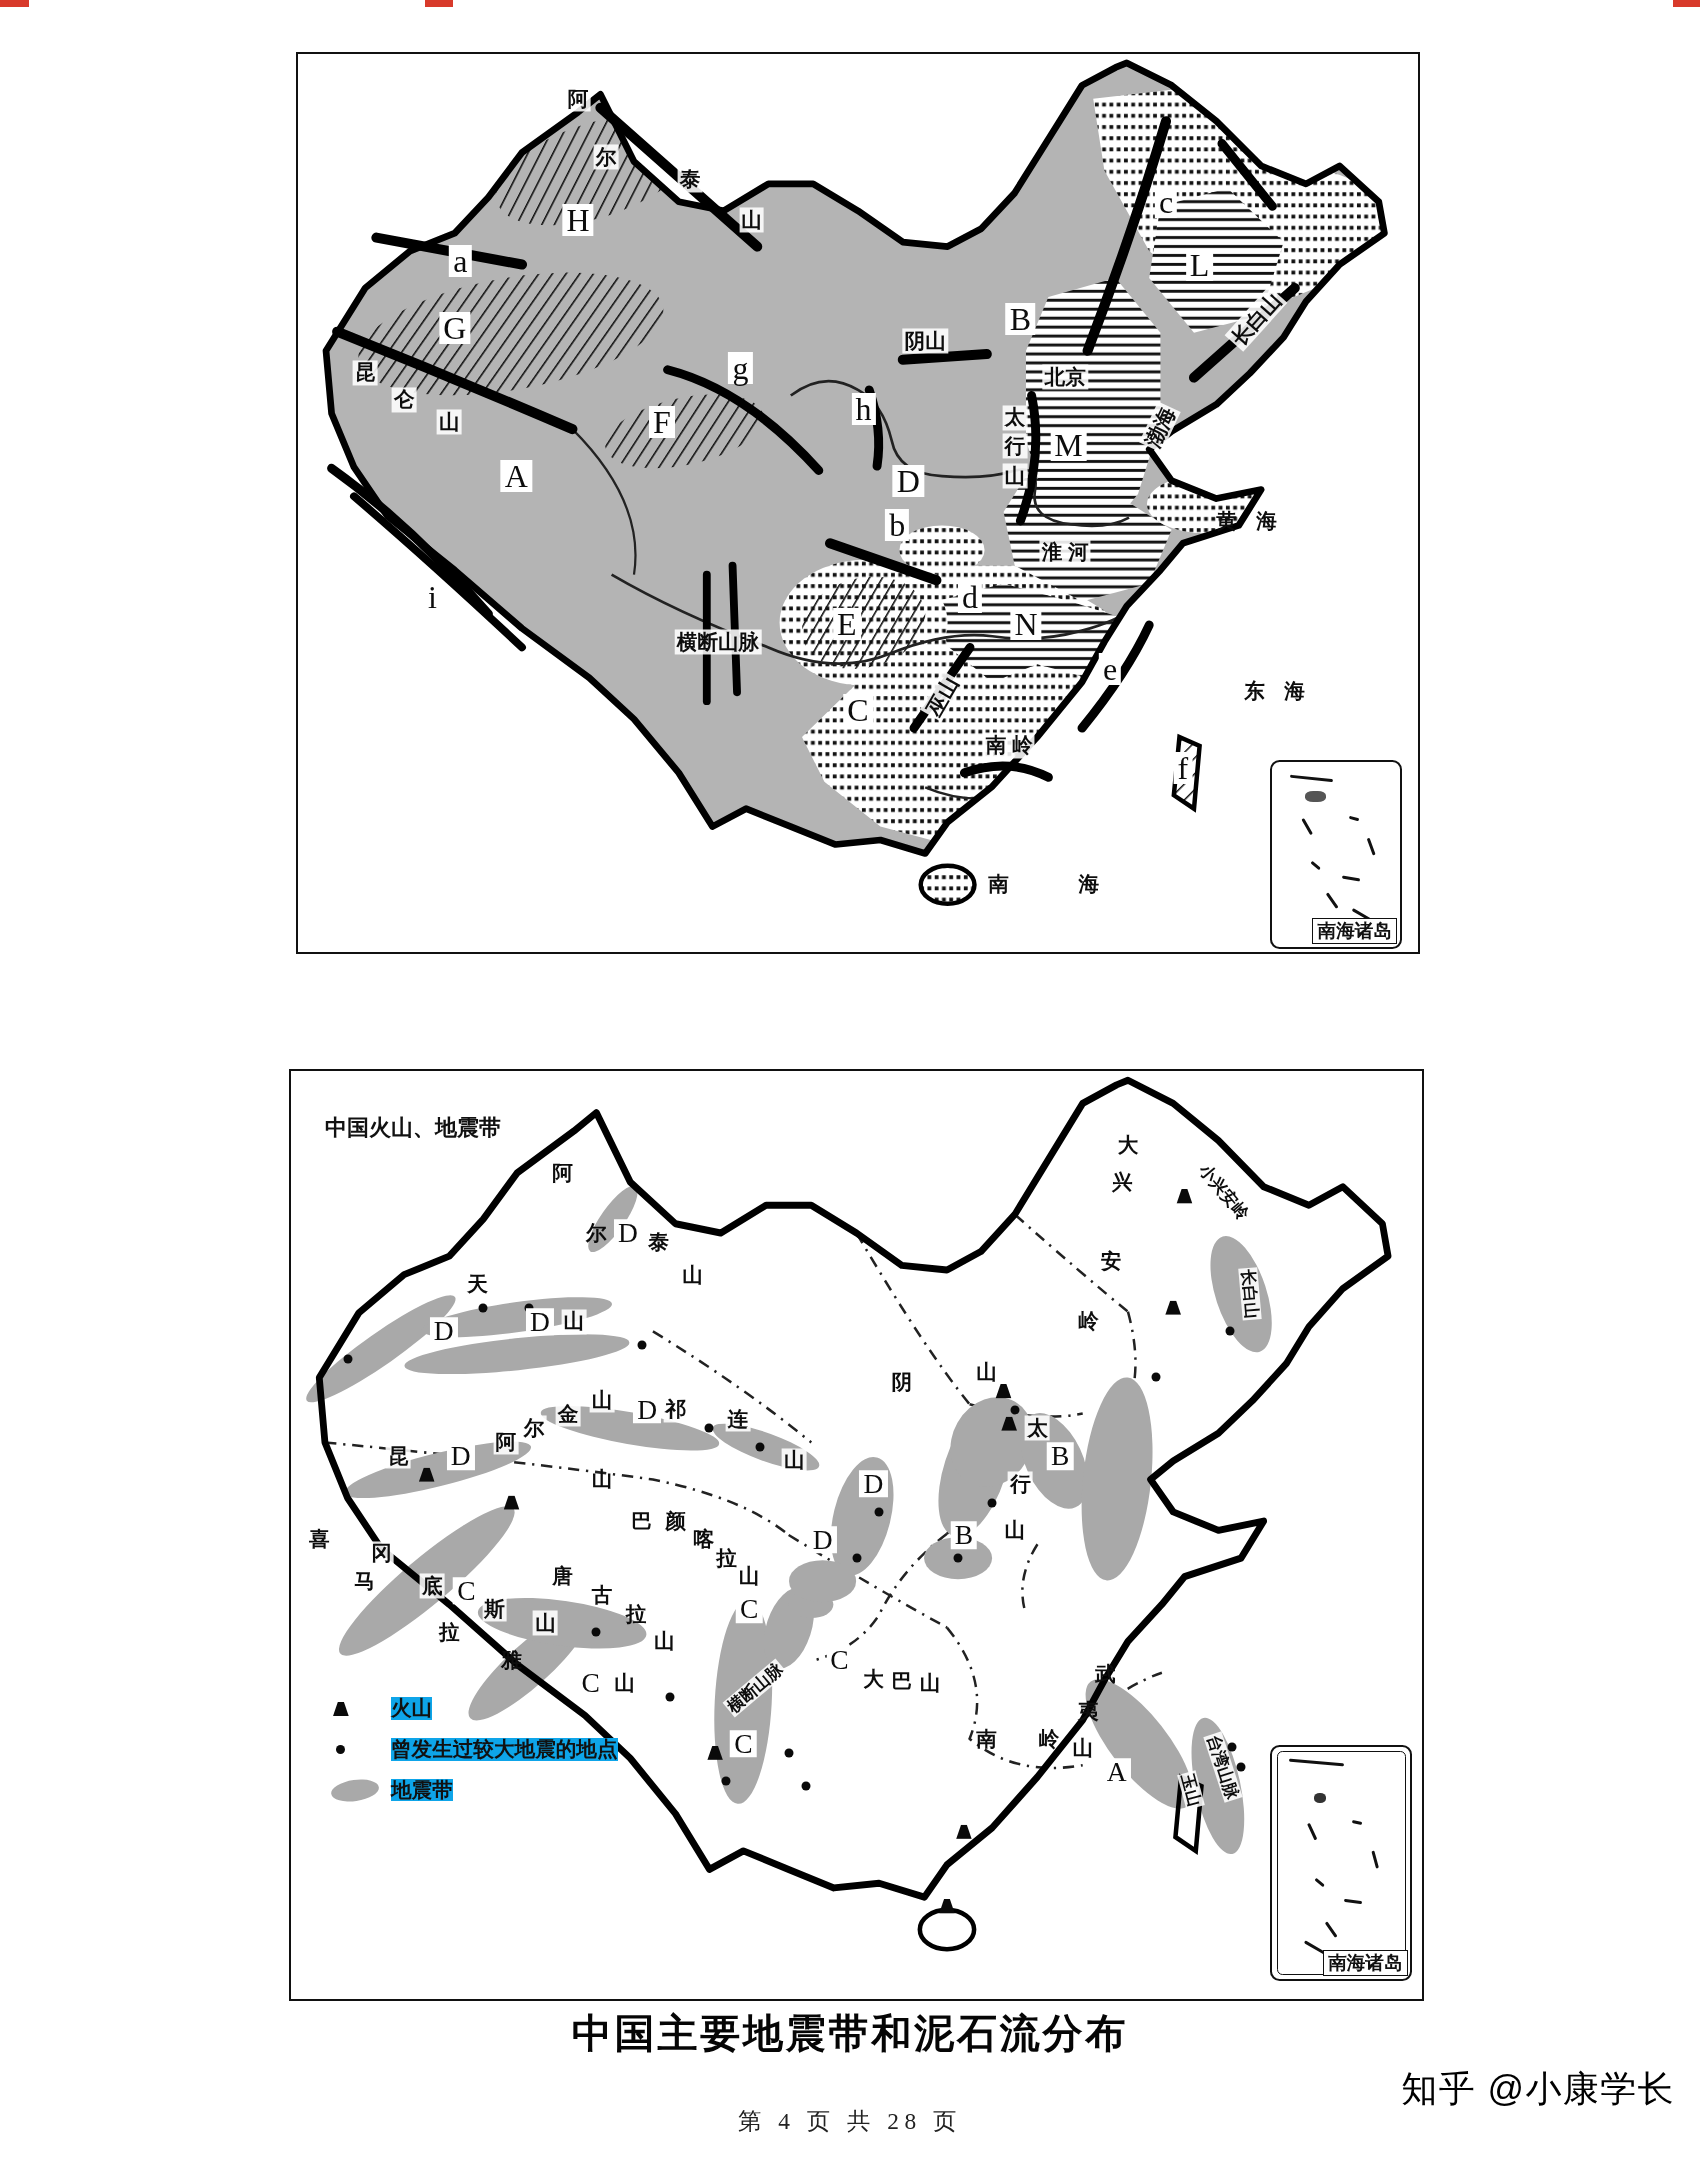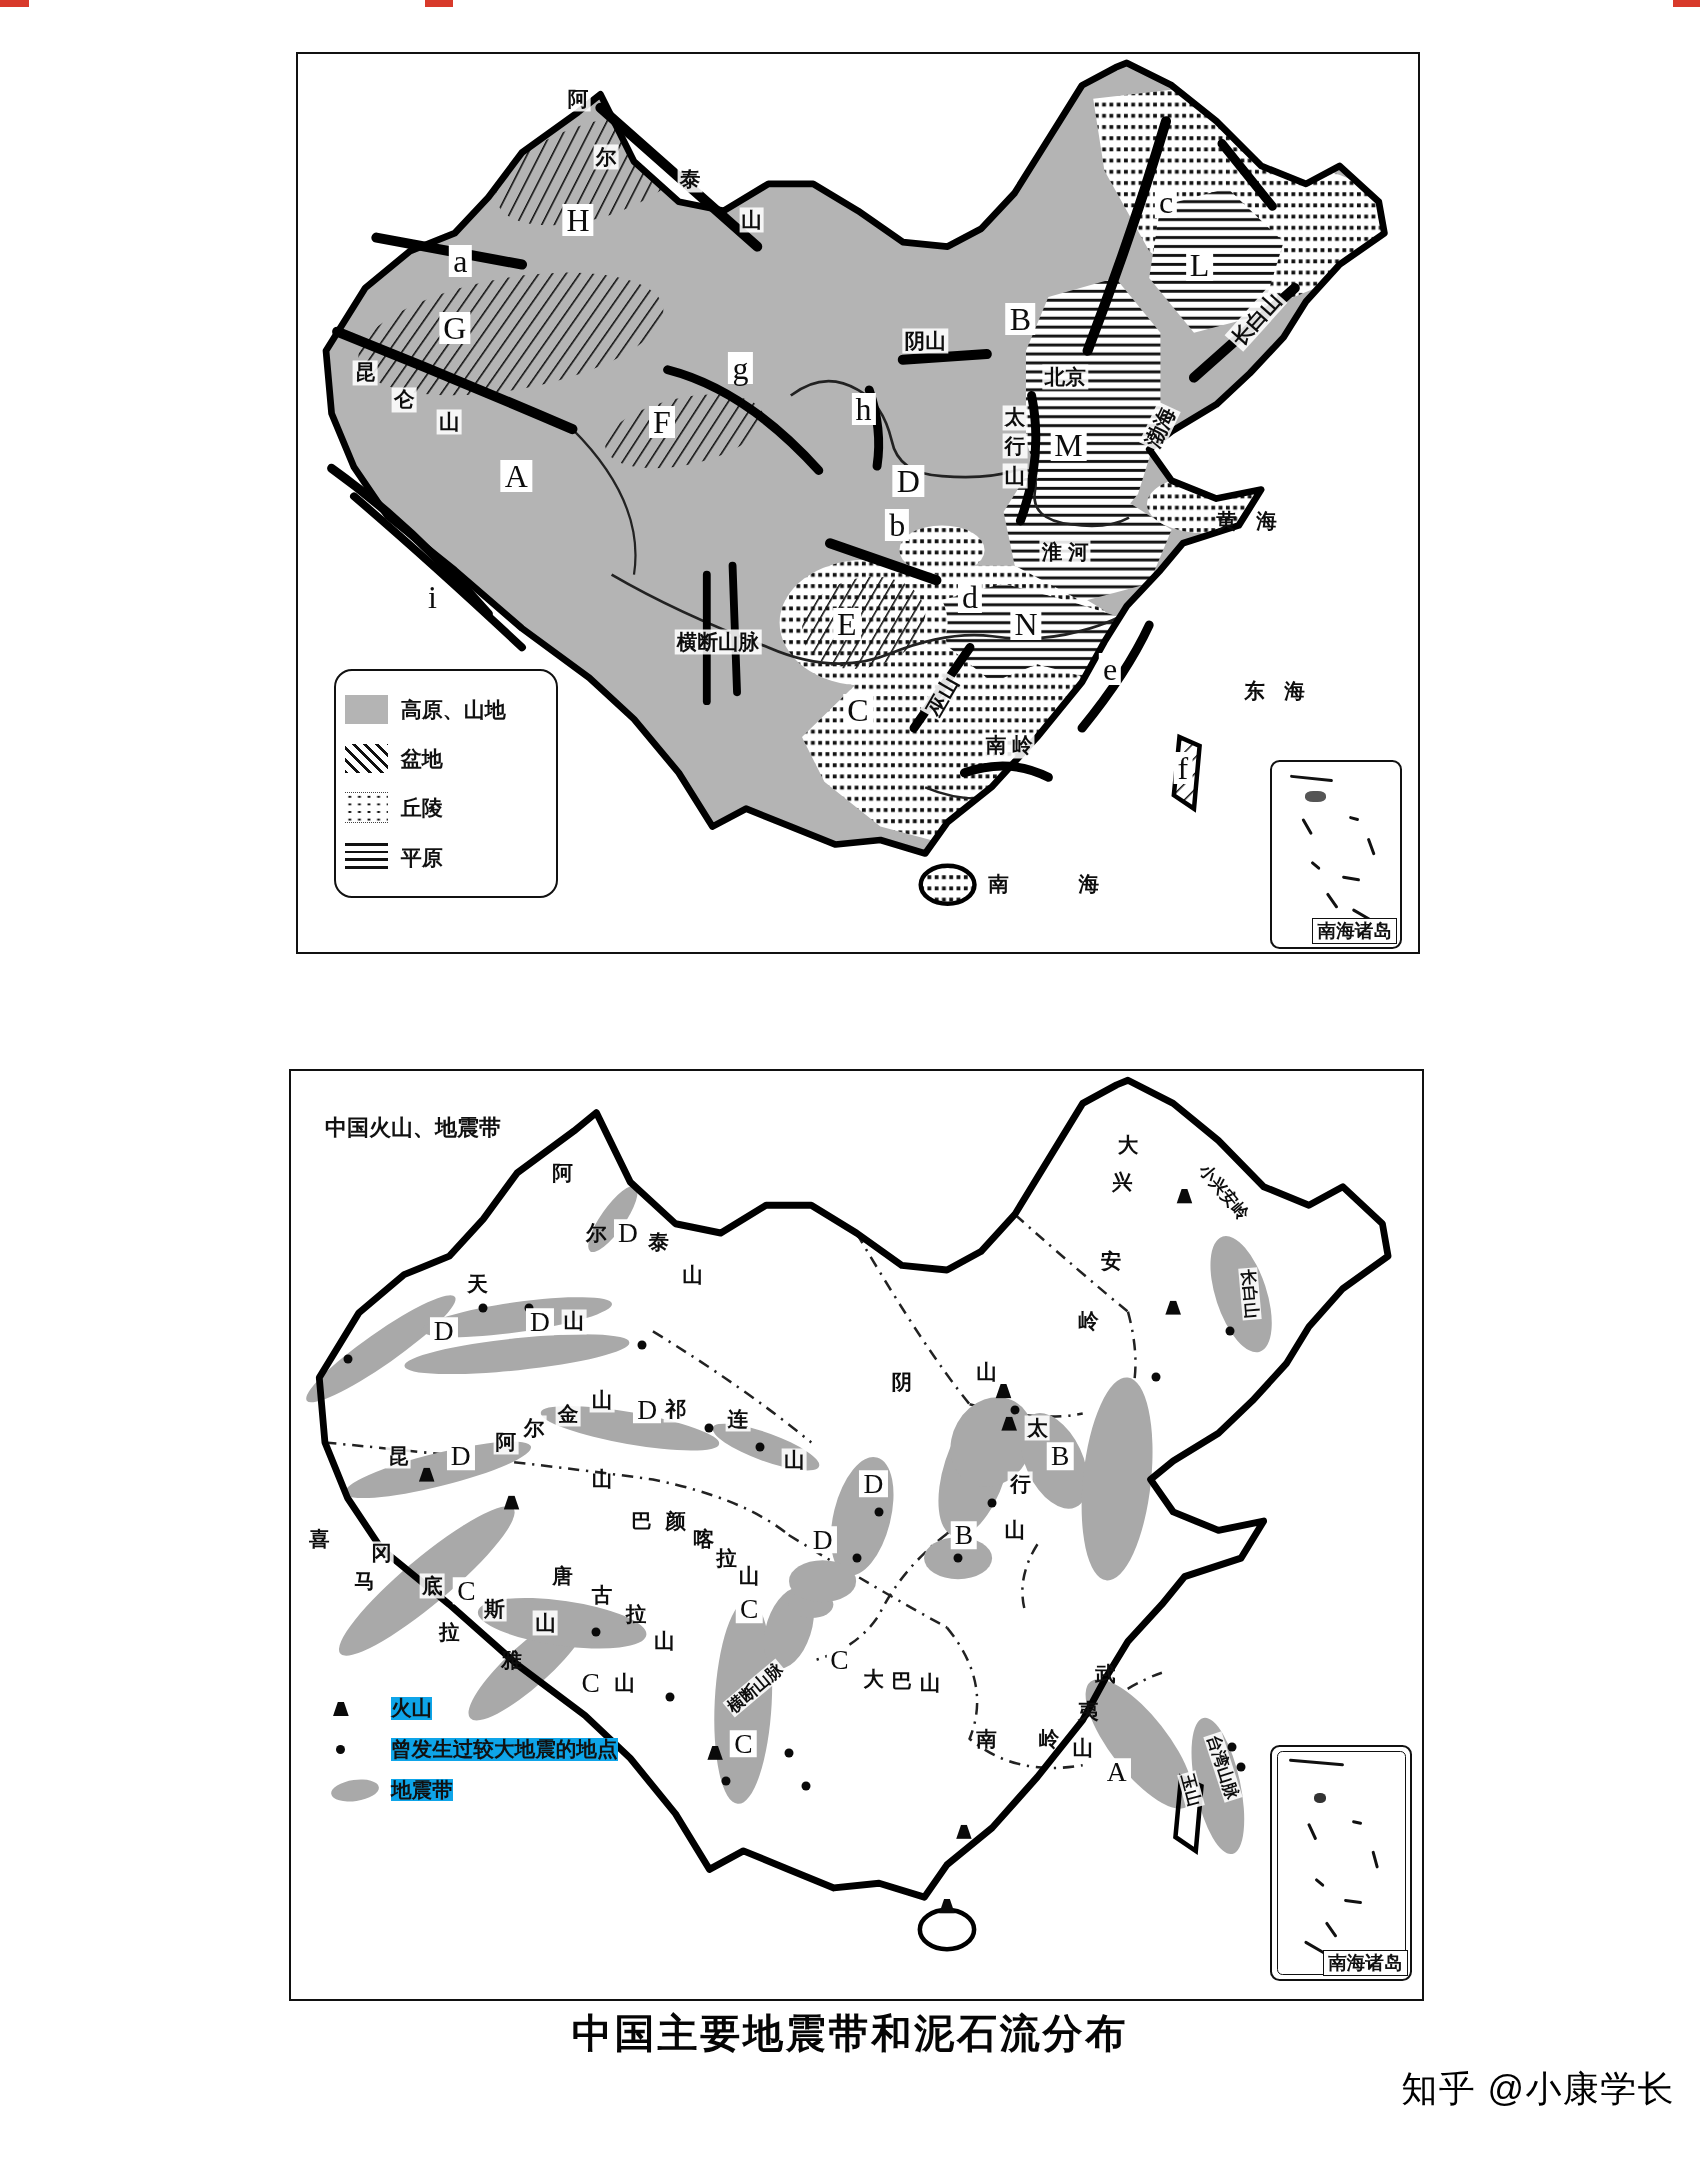--- a/index.html
+++ b/index.html
@@ -183,38 +183,20 @@
         <span class="label " style="left: 57.5%; top: 71.5%; transform: translate(-50%, -50%) rotate(-60deg);">巫山</span>
         <span class="label ltr" style="left: 72.5%; top: 68.5%; transform: translate(-50%, -50%);">e</span>
         <span class="label " style="left: 63.5%; top: 77%; transform: translate(-50%, -50%);">南 岭</span>
         <span class="label " style="left: 37.5%; top: 65.5%; transform: translate(-50%, -50%);">横断山脉</span>
         <span class="label ltr" style="left: 12%; top: 60.5%; transform: translate(-50%, -50%);">i</span>
         <span class="label sea" style="left: 87.5%; top: 71%; transform: translate(-50%, -50%);">东 海</span>
         <span class="label ltr" style="left: 79%; top: 79.5%; transform: translate(-50%, -50%);">f</span>
         <span class="label sea sp" style="left: 68%; top: 92.5%; transform: translate(-50%, -50%);">南  海</span>
       </div>
 
-    <div id="legend1">
-      <div class="lrow">
-        <i class="sw sw-gray"></i>
-        <span>高原、山地</span>
-      </div>
-      <div class="lrow">
-        <i class="sw sw-hatch"></i>
-        <span>盆地</span>
-      </div>
-      <div class="lrow">
-        <i class="sw sw-dots"></i>
-        <span>丘陵</span>
-      </div>
-      <div class="lrow">
-        <i class="sw sw-hlines"></i>
-        <span>平原</span>
-      </div>
-    </div>
 
     <div id="inset1" class="inset">
       <div class="dash" style="left:14%;top:8%;width:34%;height:2.8px;transform:rotate(6deg);"></div>
       <div class="dash" style="left:26%;top:16%;width:16%;height:11px;border-radius:40%;background:#555;"></div>
       <div class="dash" style="left:20%;top:34%;transform:rotate(60deg);"></div>
       <div class="dash" style="left:60%;top:30%;transform:rotate(15deg);width:9.6px;"></div>
       <div class="dash" style="left:70%;top:45%;transform:rotate(70deg);"></div>
       <div class="dash" style="left:30%;top:55%;transform:rotate(40deg);width:11px;"></div>
       <div class="dash" style="left:55%;top:62%;transform:rotate(10deg);"></div>
       <div class="dash" style="left:40%;top:74%;transform:rotate(55deg);"></div>
@@ -415,15 +397,16 @@
       <div class="dash" style="left:30%;top:58%;transform:rotate(40deg);width:11px;"></div>
       <div class="dash" style="left:52%;top:66%;transform:rotate(8deg);"></div>
       <div class="dash" style="left:36%;top:78%;transform:rotate(55deg);"></div>
       <div class="dash" style="left:22%;top:86%;transform:rotate(30deg);width:23.4px;"></div>
       <span class="inset-label">南海诸岛</span>
     </div>
   </div>
 
   <div class="map-title" style="top:2014px;">中国主要地震带和泥石流分布</div>
 
+  <div id="footer">第 4 页 共 28 页</div>
   <div id="watermark">知乎 @小康学长</div>
 </div>
 
 
 </body></html>

